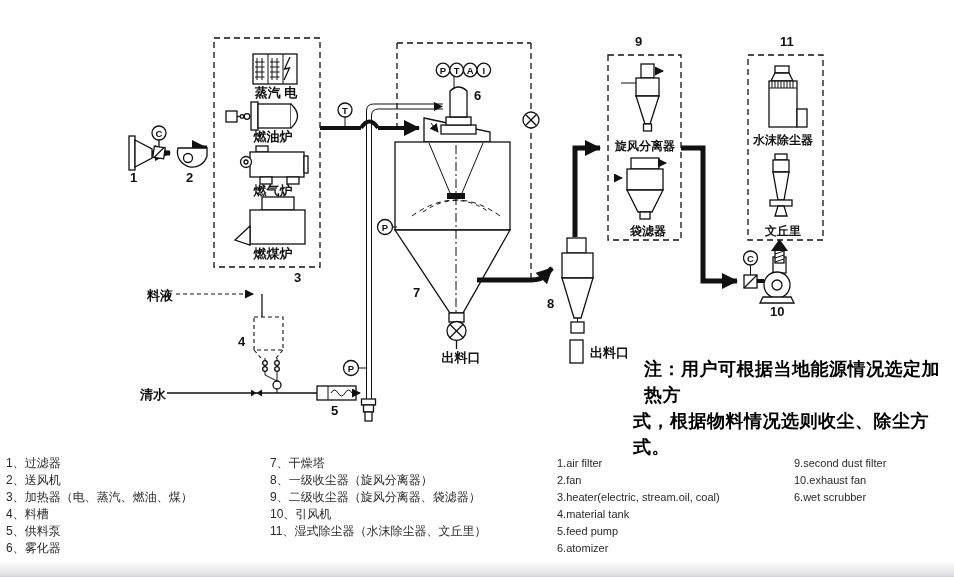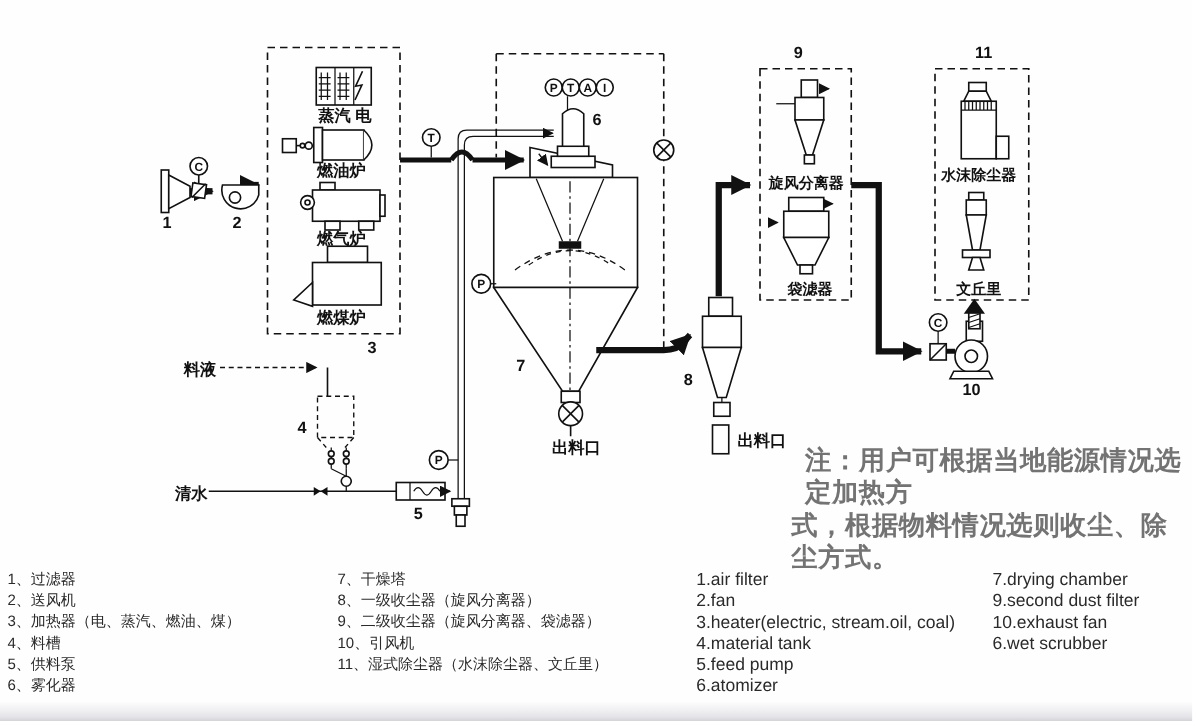--- a/index.html
+++ b/index.html
@@ -14,27 +14,27 @@
   .thk4{fill:none;stroke:#111;stroke-width:4;}
   .dsh{fill:none;stroke:#111;stroke-width:1.3;stroke-dasharray:6 4;}
   .dsh2{fill:none;stroke:#111;stroke-width:1.1;stroke-dasharray:4 3;}
   .blk{fill:#111;stroke:none;}
   text{fill:#111;}
   .lb{font:bold 13px "Liberation Sans",sans-serif;}
   .lbs{font:bold 12px "Liberation Sans",sans-serif;}
   .num{font:bold 13px "Liberation Sans",sans-serif;}
   .gg{font:bold 9.5px "Liberation Sans",sans-serif;}
   
-  .note{position:absolute;left:633px;top:356px;width:320px;font-size:21px;
-        line-height:26px;color:#737373;font-weight:bold;letter-spacing:.5px;}
+  .note{position:absolute;left:633px;top:356px;width:320px;font-size:18px;
+        line-height:26px;color:#000000;font-weight:bold;letter-spacing:.5px;}
   .note .l1{padding-left:11px;}
   .col{position:absolute;white-space:nowrap;}
   .col div{line-height:17px;}
   .cn{font-size:12px;color:#2a2a2a;}
-  .en{font-size:14px;color:#2a2a2a;}
+  .en{font-size:11px;color:#2a2a2a;}
   #col-cn-left{left:6px;top:455px;}
   #col-cn-right{left:270px;top:455px;}
   #col-en-left{left:557px;top:455px;}
   #col-en-right{left:794px;top:455px;}
   .bottom-strip{position:absolute;left:0;right:0;top:561px;height:16px;
         background:linear-gradient(180deg,rgba(255,255,255,0) 0%,#e6e6ea 75%,#d2d2d8 100%);}
 </style>
 </head>
 <body>
 
@@ -353,21 +353,20 @@
 <div class="col en" id="col-en-left">
   <div>1.air filter</div>
   <div>2.fan</div>
   <div>3.heater(electric, stream.oil, coal)</div>
   <div>4.material tank</div>
   <div>5.feed pump</div>
   <div>6.atomizer</div>
 </div>
 
 <div class="col en" id="col-en-right">
-  <div>7.drying chamber</div>
   <div>9.second dust filter</div>
   <div>10.exhaust fan</div>
   <div>6.wet scrubber</div>
 </div>
 
 <div class="bottom-strip"></div>
 
 </div>
 
 </body></html>

